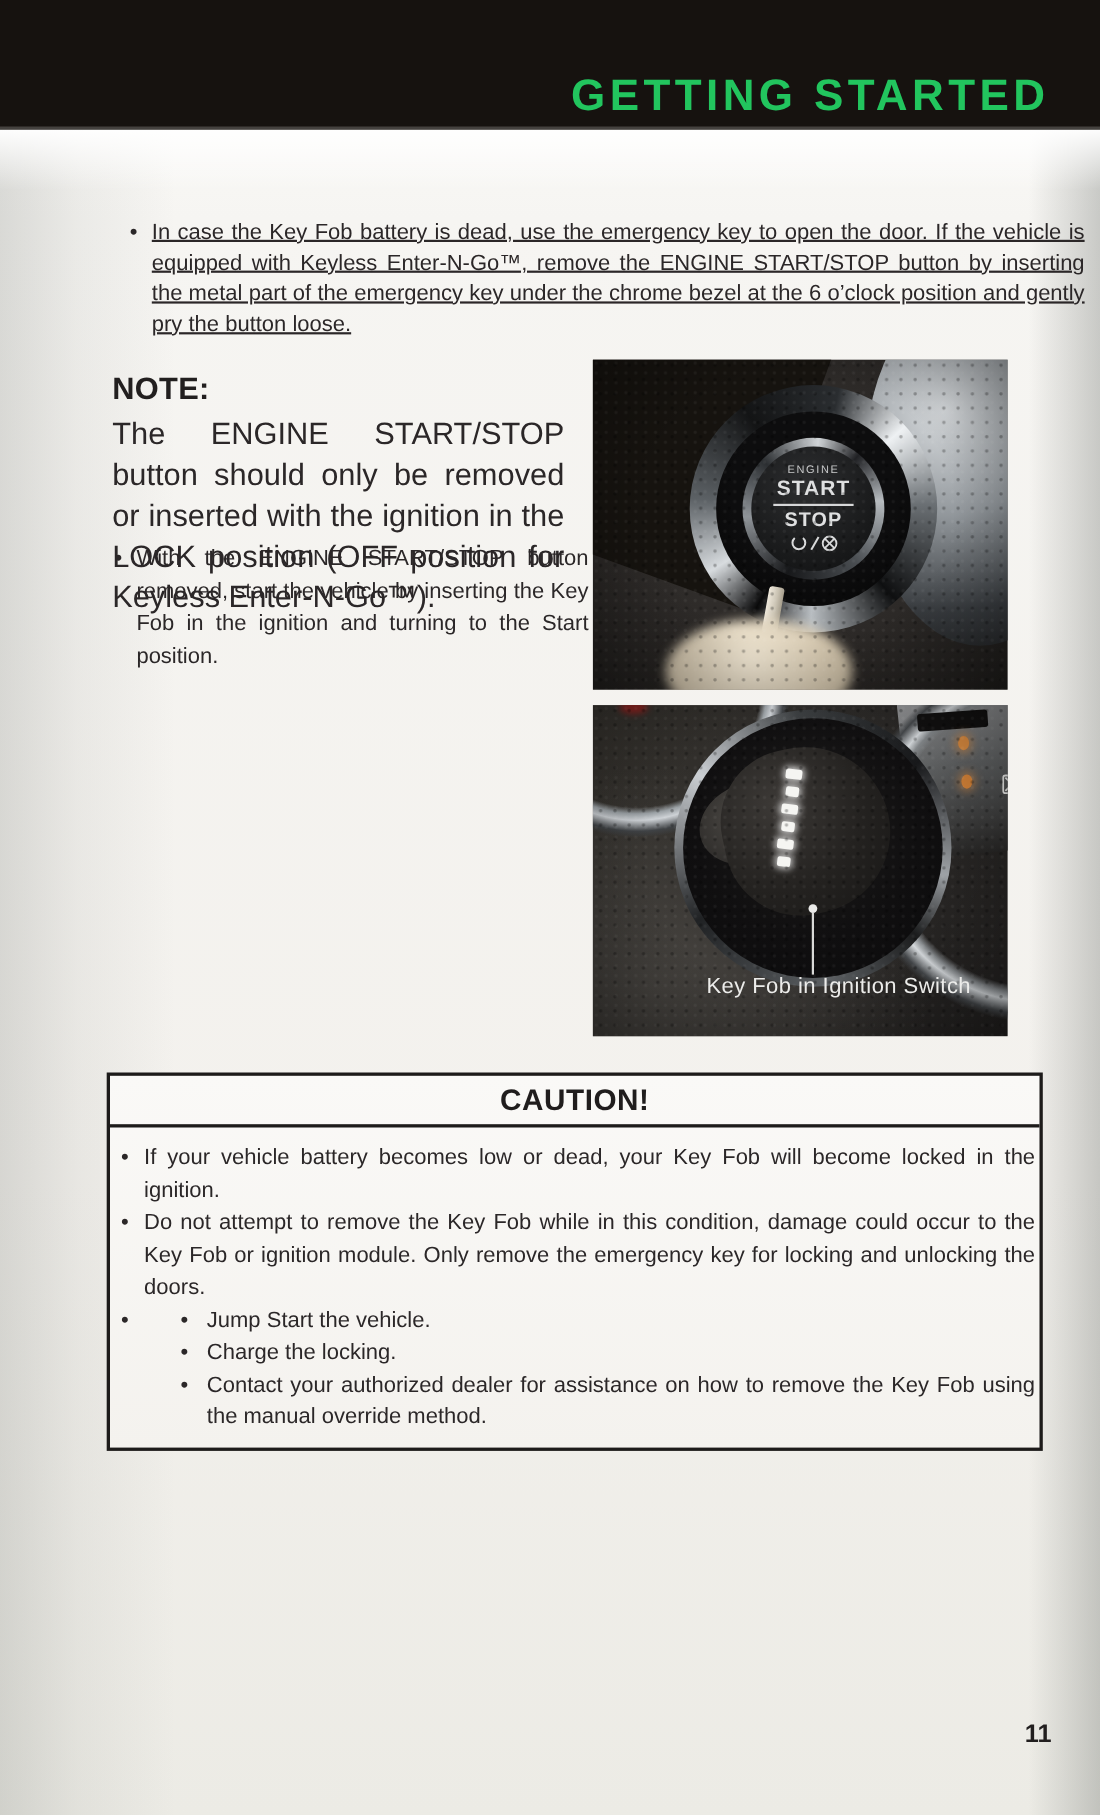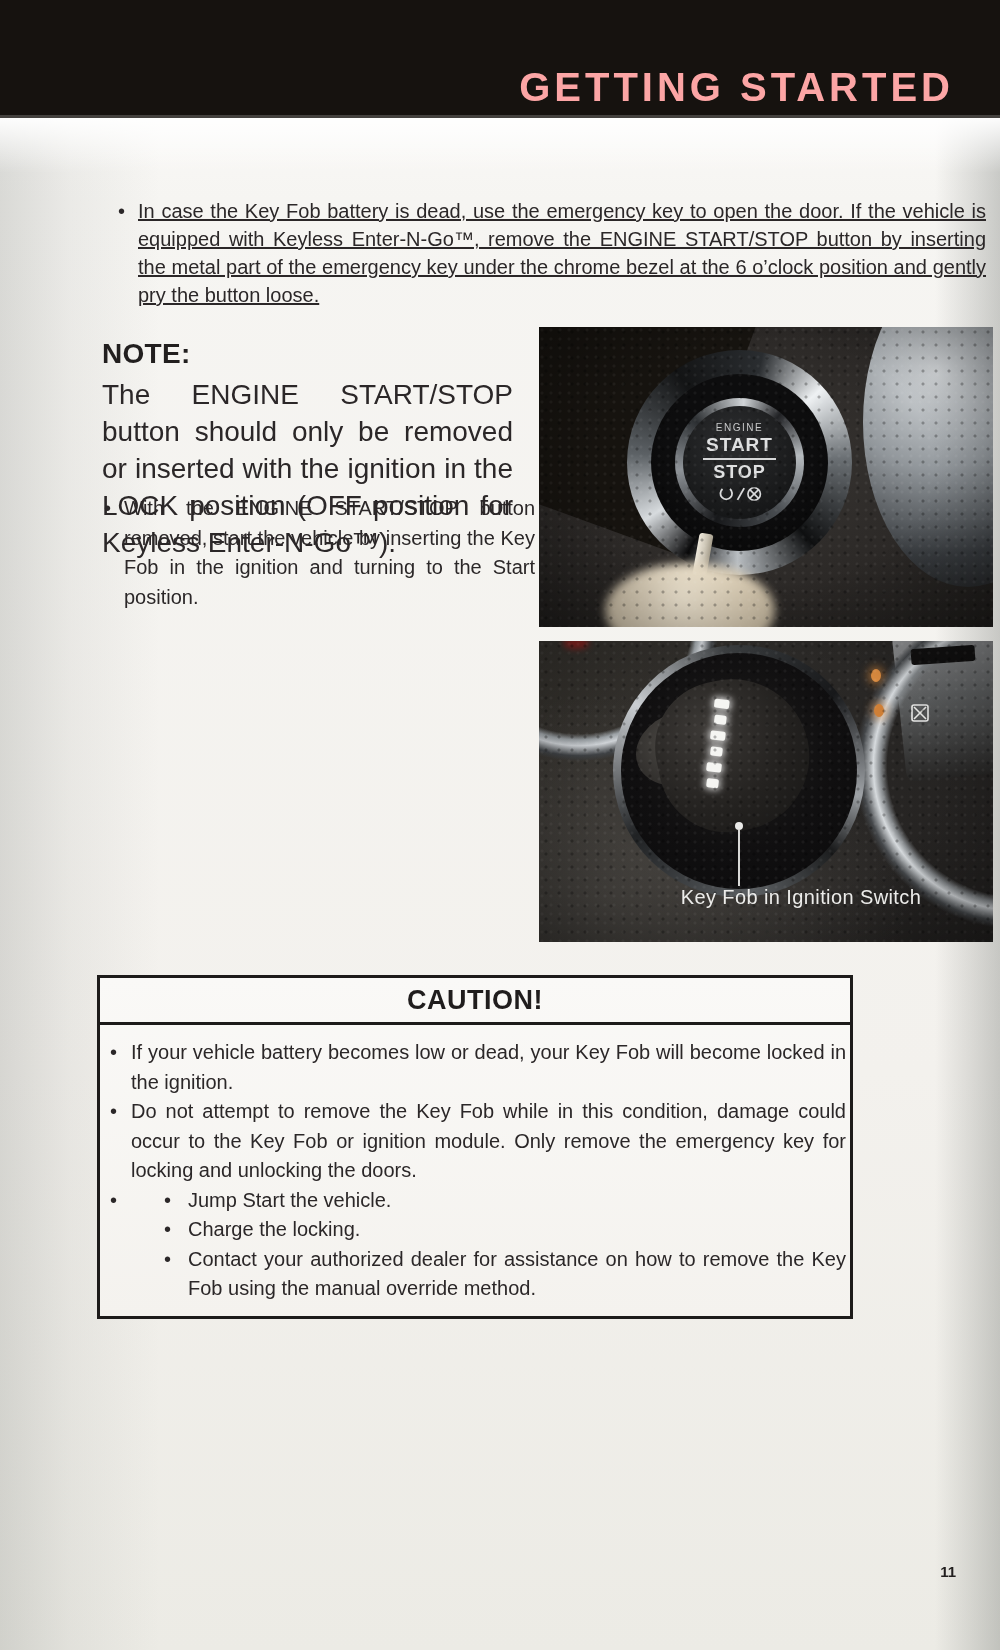--- a/index.html
+++ b/index.html
@@ -8,35 +8,35 @@
   .page{position:relative;width:1000px;height:1650px;overflow:hidden;
     background:
       linear-gradient(90deg, rgba(100,105,100,0.20) 0%, rgba(100,105,100,0.08) 7%, rgba(100,105,100,0) 16%),
       linear-gradient(90deg, rgba(95,100,96,0) 93.5%, rgba(95,100,96,0.16) 97%, rgba(95,100,96,0.30) 100%),
       linear-gradient(180deg,#fdfcfa 0%,#f6f5f2 12%,#f3f1ed 65%,#ecebe5 100%);}
 
   
   .band{position:absolute;top:0;left:0;width:1000px;height:115px;background:#16120f;border-bottom:3px solid #44413e;}
   .band-glow{position:absolute;top:118px;left:0;width:1000px;height:55px;
     background:linear-gradient(180deg,rgba(255,255,255,0.95),rgba(255,255,255,0));}
-  .band h1{position:absolute;right:46px;bottom:8px;margin:0;color:#fca5a5;
+  .band h1{position:absolute;right:46px;bottom:8px;margin:0;color:#22c55e;
     font-size:40px;line-height:1;font-weight:bold;letter-spacing:4px;white-space:nowrap;}
 
   
   .txt{font-size:20px;line-height:28px;text-align:justify;}
   .bullet{position:relative;padding-left:22px;}
   .bullet::before{content:"•";position:absolute;left:2px;top:0;}
   .intro{position:absolute;left:116px;top:197px;width:848px;text-decoration:underline;}
   .note{position:absolute;left:102px;top:338px;width:411px;}
   .note h2{margin:0 0 6px 0;font-size:28px;letter-spacing:0.3px;color:#221f1f;}
   .note p{margin:0;font-size:28px;line-height:37px;text-align:justify;}
   .bullet2{position:absolute;left:102px;top:494px;width:411px;line-height:29.5px;}
 
   
-  .photo{position:absolute;left:539px;width:454px;overflow:hidden;background:#2e2b29;}
+  .photo{position:absolute;left:539px;width:377px;overflow:hidden;background:#2e2b29;}
   .photo .tex{position:absolute;inset:0;z-index:5;pointer-events:none;background-image:
       radial-gradient(circle at 3px 3px, rgba(255,255,255,0.05) 0 1px, transparent 2px),
       radial-gradient(circle at 7px 5px, rgba(0,0,0,0.28) 0 1px, transparent 2px);
       background-size:9px 9px,13px 13px;}
   .photo .vig{position:absolute;inset:0;z-index:6;pointer-events:none;
       background:radial-gradient(ellipse at 50% 45%, rgba(0,0,0,0) 52%, rgba(0,0,0,0.38) 100%);}
 
   
   #photo1{top:327px;height:300px;background:radial-gradient(ellipse at 45% 45%,#3a3734 0%,#2c2927 55%,#201e1c 100%);}
   .p1-pillar{position:absolute;left:-70px;top:-90px;width:260px;height:280px;background:#16130f;transform:rotate(20deg);z-index:1;}
@@ -87,34 +87,34 @@
   .fob-lights{position:absolute;left:170px;top:58px;z-index:4;transform:rotate(7deg);}
   .fob-lights span{display:block;width:15px;height:9px;margin-bottom:7px;border-radius:2px;background:#f5f5f2;
       box-shadow:0 0 7px 2px rgba(255,255,255,0.75);}
   .fob-lights span:nth-child(2n){width:12px;margin-left:2px;}
   .callout-dot{position:absolute;left:196px;top:181px;width:8px;height:8px;border-radius:50%;background:#eaeae8;z-index:7;}
   .callout-line{position:absolute;left:199px;top:189px;width:2px;height:56px;background:#d9d9d7;z-index:7;}
   .fig-caption{position:absolute;left:70px;right:0;top:245px;z-index:7;text-align:center;
       font-size:20px;color:#ececea;letter-spacing:0.4px;}
 
   
-  .caution{position:absolute;left:97px;top:975px;width:756px;border:3px solid #1d1b1a;box-sizing:border-box;
+  .caution{position:absolute;left:97px;top:975px;width:851px;border:3px solid #1d1b1a;box-sizing:border-box;
       background:linear-gradient(180deg,#faf9f7,#f4f2ee);}
   .caution-header{border-bottom:3px solid #1d1b1a;text-align:center;padding:7px 0 6px;
       font-size:27px;font-weight:bold;letter-spacing:0.5px;color:#201d1d;}
   .caution-body{padding:13px 4px 12px 3px;}
   ul.cb{list-style:none;margin:0;padding:0 0 0 0;font-size:20px;line-height:29.5px;text-align:justify;}
   ul.cb > li{position:relative;padding-left:28px;}
   ul.cb > li::before{content:"•";position:absolute;left:7px;top:0;}
   ul.sub{list-style:none;margin:0;padding:0;}
   ul.sub > li{position:relative;padding-left:31px;margin-left:26px;}
   ul.sub > li::before{content:"•";position:absolute;left:7px;top:0;}
 
   
-  .pageno{position:absolute;right:44px;top:1563px;font-size:15px;font-weight:bold;color:#211e1e;}
+  .pageno{position:absolute;right:44px;top:1563px;font-size:23px;font-weight:bold;color:#211e1e;}
 </style>
 </head>
 <body>
 
 <div class="page">
 
   <header class="band">
     <h1>GETTING STARTED</h1>
   </header>
   <div class="band-glow"></div>

